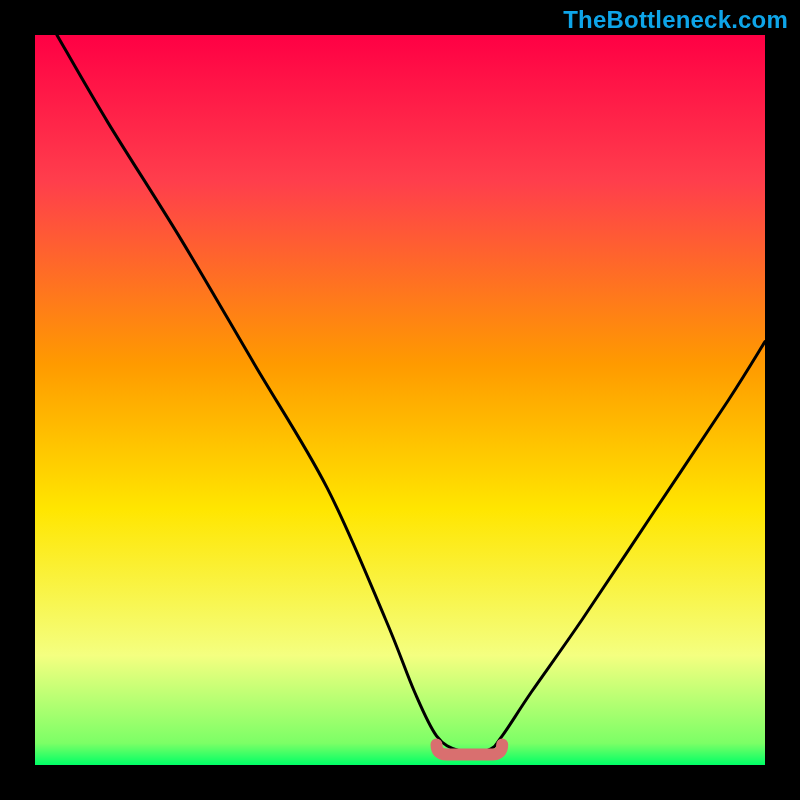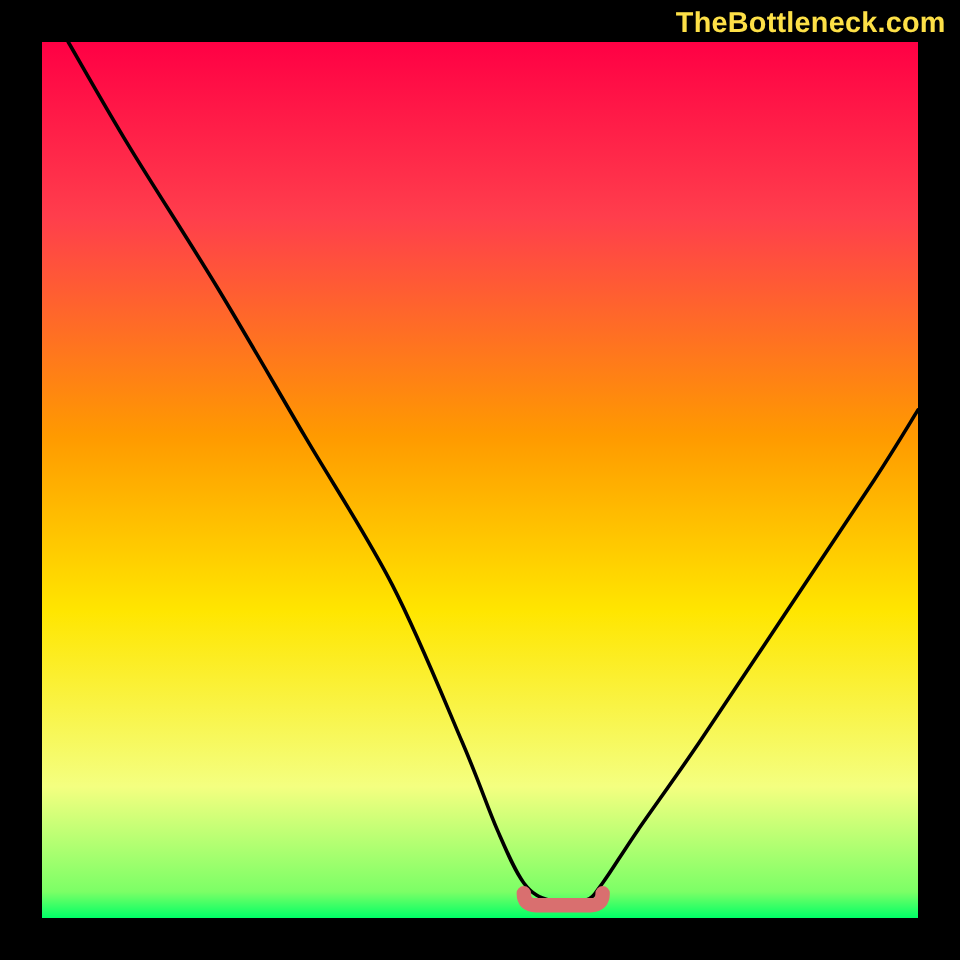--- a/index.html
+++ b/index.html
@@ -16,21 +16,21 @@
     top: 0;
     left: 0;
     width: 800px;
     height: 800px;
     background: #000;
   }
   .watermark {
     position: absolute;
     top: 6px;
     right: 12px;
-    color: #fde047;
+    color: #0ea5e9;
     font-size: 24px;
     font-weight: 700;
     letter-spacing: 0.2px;
     z-index: 5;
   }
   .plot-wrap {
     position: absolute;
     top: 35px;
     left: 35px;
     width: 730px;

